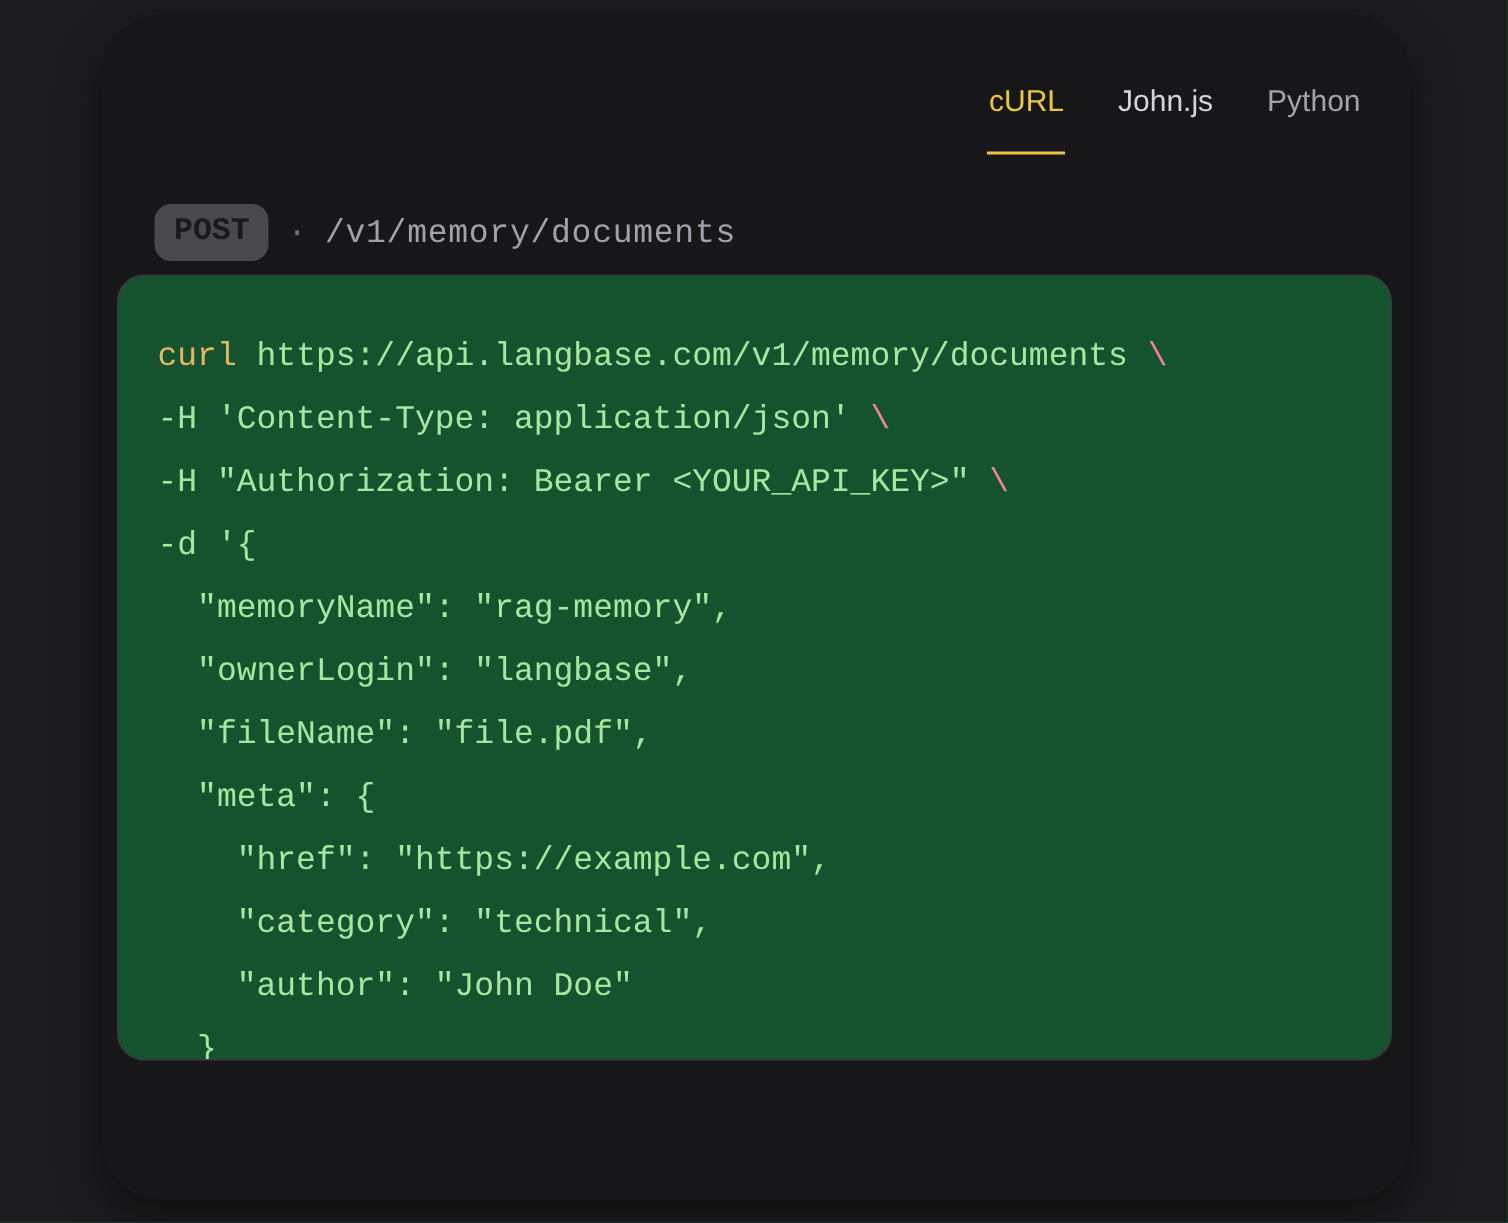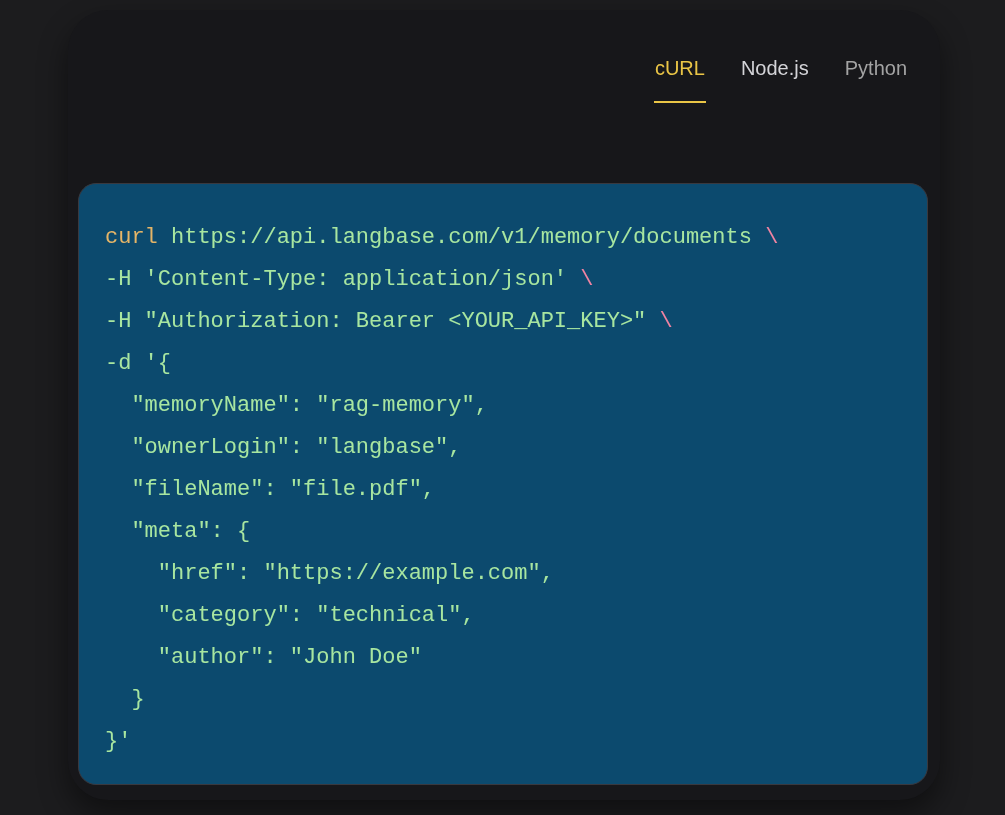--- a/index.html
+++ b/index.html
@@ -76,23 +76,23 @@
     color: #a1a1aa;
     font-size: 22px;
     letter-spacing: 0.5px;
     font-family: "Liberation Mono", "DejaVu Sans Mono", monospace;
   }
   .code-block {
     position: absolute;
     left: 10px;
     top: 173px;
     width: 850px;
-    height: 602px;
+    height: 524px;
     box-sizing: border-box;
-    background: #0c4a6e;
+    background: #14532d;
     border: 1px solid #39393f;
     border-radius: 18px;
     padding: 33px 26px 21px 26px;
     overflow: hidden;
   }
   .code {
     margin: 0;
   }
   .code-line {
     font-family: "Liberation Mono", "DejaVu Sans Mono", monospace;
@@ -101,22 +101,27 @@
     white-space: pre;
   }
 </style>
 </head>
 <body>
 
 <div class="card">
 
   <div class="tabs">
       <button class="tab active" style="color: rgb(234, 197, 70);">cURL</button>
-      <button class="tab" style="color: rgb(212, 212, 216);">Node.js</button>
+      <button class="tab" style="color: rgb(212, 212, 216);">John.js</button>
       <button class="tab" style="color: #a3a3a3;">Python</button>
     </div>
 
+  <div class="endpoint-row">
+    <span class="method-badge">POST</span>
+    <span class="endpoint-sep">·</span>
+    <span class="endpoint-path">/v1/memory/documents</span>
+  </div>
 
   <div class="code-block">
     <pre class="code"><div class="code-line"><span style="color: rgb(229, 181, 103);">curl</span><span style="color: rgb(168, 230, 160);"> https://api.langbase.com/v1/memory/documents </span><span style="color: rgb(240, 131, 162);">\</span></div><div class="code-line"><span style="color: rgb(168, 230, 160);">-H 'Content-Type: application/json' </span><span style="color: rgb(240, 131, 162);">\</span></div><div class="code-line"><span style="color: rgb(168, 230, 160);">-H "Authorization: Bearer &lt;YOUR_API_KEY&gt;" </span><span style="color: rgb(240, 131, 162);">\</span></div><div class="code-line"><span style="color: rgb(168, 230, 160);">-d '{</span></div><div class="code-line"><span style="color: rgb(168, 230, 160);">  "memoryName": "rag-memory",</span></div><div class="code-line"><span style="color: rgb(168, 230, 160);">  "ownerLogin": "langbase",</span></div><div class="code-line"><span style="color: rgb(168, 230, 160);">  "fileName": "file.pdf",</span></div><div class="code-line"><span style="color: rgb(168, 230, 160);">  "meta": {</span></div><div class="code-line"><span style="color: rgb(168, 230, 160);">    "href": "https://example.com",</span></div><div class="code-line"><span style="color: rgb(168, 230, 160);">    "category": "technical",</span></div><div class="code-line"><span style="color: rgb(168, 230, 160);">    "author": "John Doe"</span></div><div class="code-line"><span style="color: rgb(168, 230, 160);">  }</span></div><div class="code-line"><span style="color: rgb(168, 230, 160);">}'</span></div></pre>
   </div>
 
 </div>
 
 </body></html>

